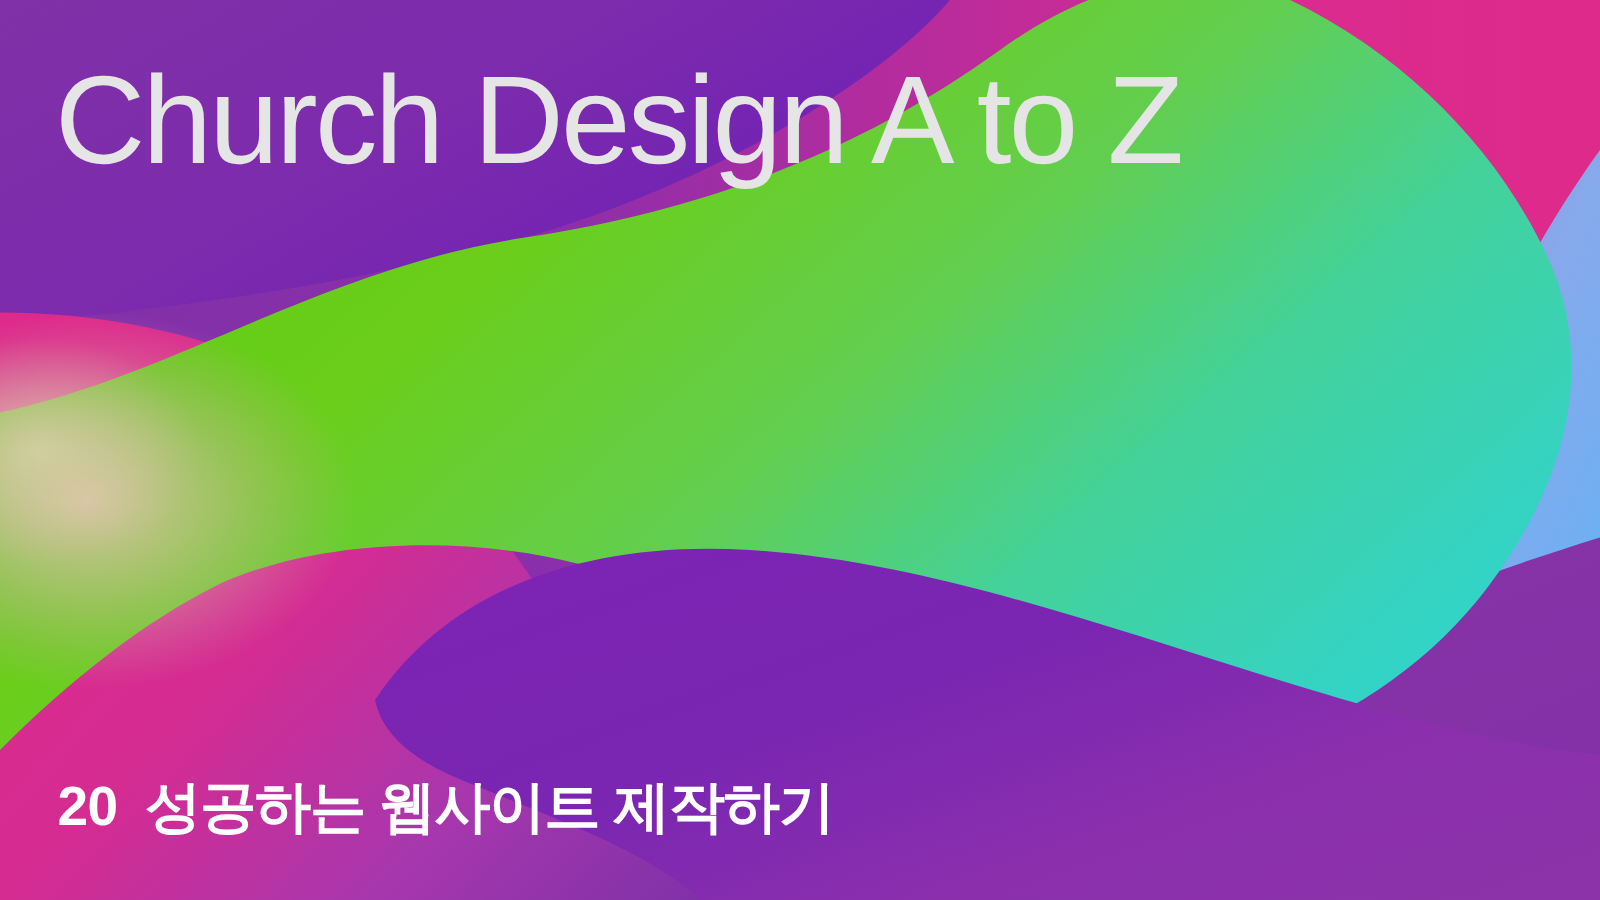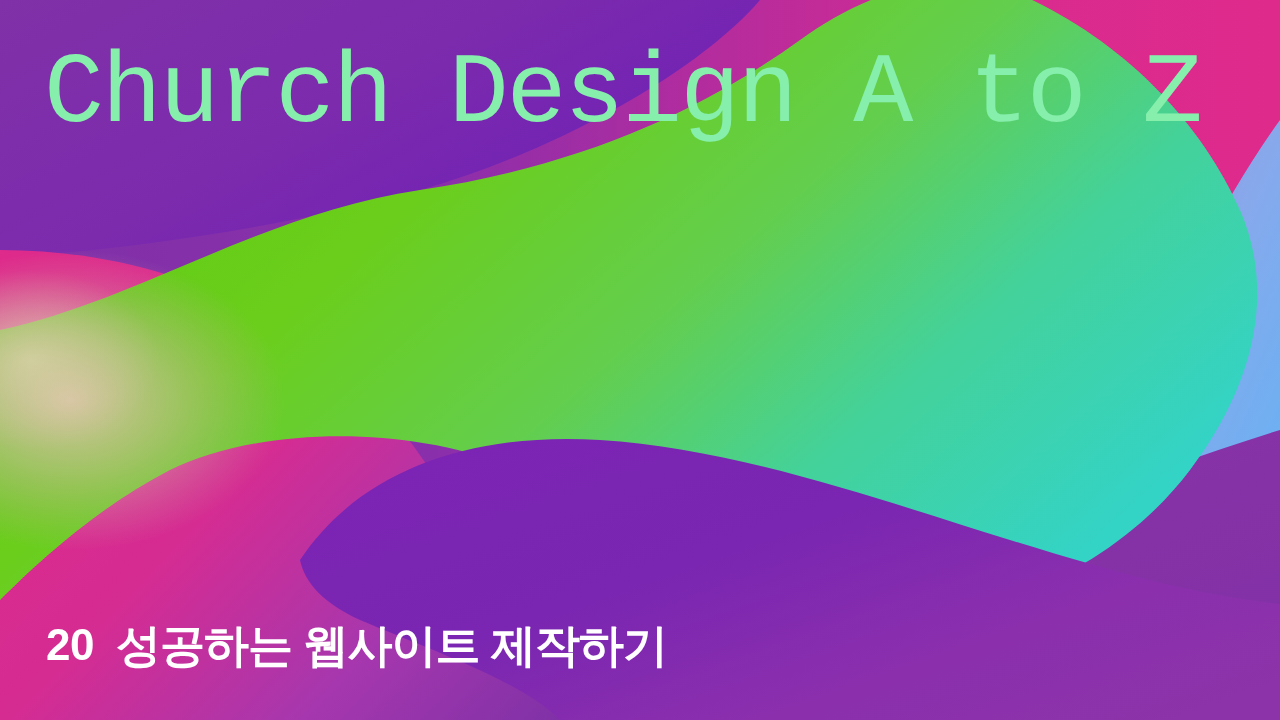--- a/index.html
+++ b/index.html
@@ -28,35 +28,34 @@
     width: 1280px;
     height: 720px;
   }
   .title-block {
     position: absolute;
     left: 44px;
     top: 32px;
     width: 1200px;
   }
   .title-line {
-    color: #86efac;
+    color: #e5e5e5;
     font-size: 100px;
     line-height: 128px;
     font-weight: 400;
     letter-spacing: -2.2px;
     white-space: nowrap;
     text-rendering: geometricPrecision;
-    font-family: Liberation Mono, monospace;
   }
   .footer-block {
     position: absolute;
     left: 46px;
     bottom: 52px;
     display: flex;
-    align-items: flex-start;
+    align-items: center;
     gap: 22px;
     color: #ffffff;
     white-space: nowrap;
   }
   .footer-num {
     font-size: 44px;
     font-weight: 700;
     letter-spacing: -0.5px;
     line-height: 1;
   }

